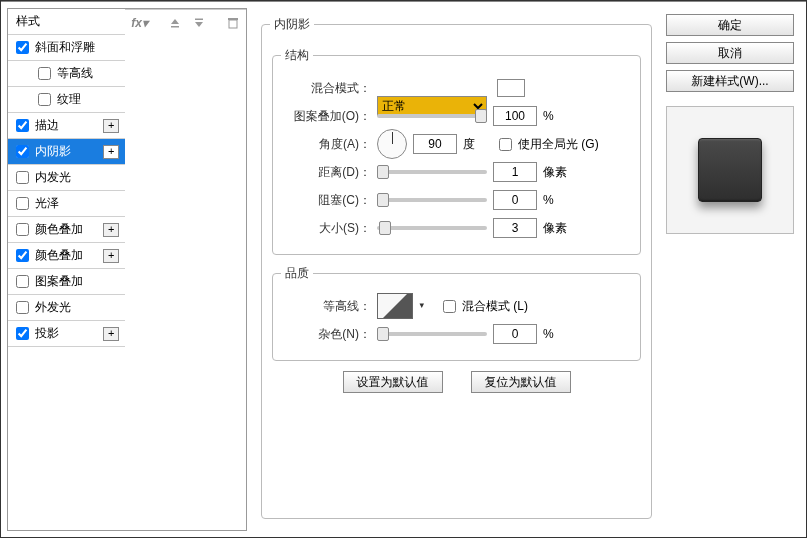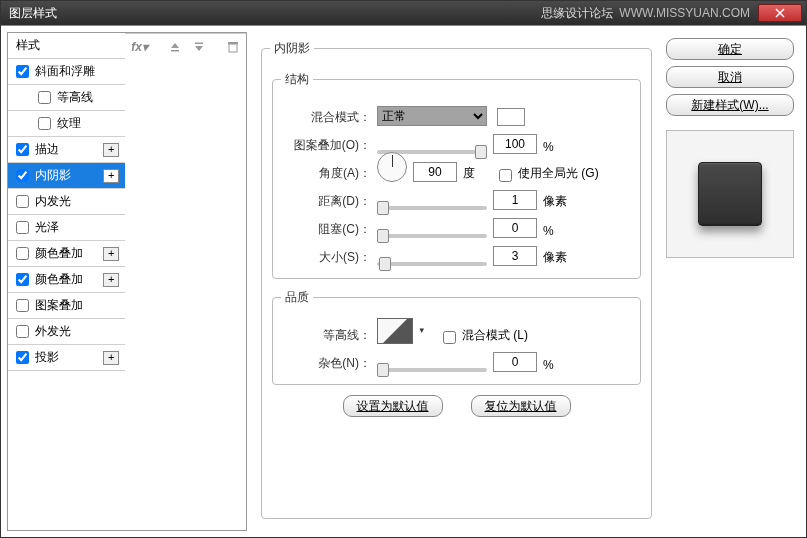--- a/index.html
+++ b/index.html
@@ -19,56 +19,44 @@
   .row input[type=checkbox] { margin-right: 6px; }
   .row .plus { position: absolute; right: 6px; width: 16px; height: 14px; border: 1px solid #888; background: #f0f0f0; display: flex; align-items: center; justify-content: center; font-size: 11px; line-height: 1; cursor: pointer; }
   .row.selected .plus { background: #fff; color: #000; }
   .footer { height: 26px; border-top: 1px solid #ccc; display: flex; align-items: center; padding: 0 6px; gap: 10px; color: #666; }
   .footer .sp { flex: 1; }
   .footer svg, .footer .fx { color: #888; }
   .center-panel { flex: 1; display: flex; flex-direction: column; padding: 4px 2px; }
   fieldset { border: 1px solid #bbb; border-radius: 4px; margin: 4px 6px 8px 6px; padding: 10px 8px 12px 8px; }
   legend { padding: 0 4px; color: #333; }
   .sub-fieldset { margin: 4px 2px 10px 2px; }
-  .form-row { display: flex; align-items: flex-end; height: 28px; gap: 6px; }
+  .form-row { display: flex; align-items: center; height: 28px; gap: 6px; }
   .form-label { width: 90px; text-align: right; color: #333; }
   .slider { flex: 0 0 110px; height: 4px; background: #c8c8c8; position: relative; border-radius: 2px; }
   .slider .thumb { position: absolute; top: -5px; width: 12px; height: 14px; background: #eaeaea; border: 1px solid #888; border-radius: 2px; }
   .num-input { width: 44px; height: 20px; border: 1px solid #888; text-align: center; background: #fff; }
   .unit { width: 30px; text-align: left; }
-  select.combo { width: 110px; height: 20px; border: 1px solid #888; background: #a3a3a3; margin-top: 36px; }
+  select.combo { width: 110px; height: 20px; border: 1px solid #888; background: #eab308; margin-top: 36px; }
   .color-swatch { width: 28px; height: 18px; border: 1px solid #888; background: #fff; margin-left: 4px; }
   .angle-dial { width: 30px; height: 30px; border: 1px solid #888; border-radius: 50%; position: relative; background: #fafafa; }
   .angle-dial::after { content: ""; position: absolute; left: 50%; top: 2px; width: 1px; height: 12px; background: #333; }
   .contour-swatch { width: 36px; height: 26px; border: 1px solid #666; background: linear-gradient(135deg, #f8f8f8 0%, #f8f8f8 49%, #555 51%, #555 100%); position: relative; }
   .contour-swatch::after { content: "▾"; position: absolute; right: -12px; top: 6px; font-size: 9px; color: #333; }
   .btn-row { display: flex; justify-content: center; gap: 28px; margin-top: 8px; }
-  .ps-btn { min-width: 100px; height: 22px; background: linear-gradient(#fff, #e4e4e4); border: 1px solid #888; border-radius: 9px; cursor: pointer; padding: 0 10px; text-decoration: underline; }
+  .ps-btn { min-width: 100px; height: 22px; background: linear-gradient(#fff, #e4e4e4); border: 1px solid #888; border-radius: 0; cursor: pointer; padding: 0 10px; }
   .right-panel { width: 134px; display: flex; flex-direction: column; align-items: stretch; padding: 6px 6px 0 0; gap: 6px; }
   .right-panel .ps-btn { width: 100%; height: 22px; }
   .preview-check { display: flex; align-items: center; justify-content: center; gap: 4px; margin-top: 4px; }
   .preview-box { margin-top: 8px; width: 128px; height: 128px; border: 1px solid #bbb; background: #f4f4f4; display: flex; align-items: center; justify-content: center; align-self: center; }
   .preview-cube { width: 64px; height: 64px; background: linear-gradient(#4a4a4a, #2e2e2e); border-radius: 4px; box-shadow: 0 6px 10px rgba(0,0,0,0.4), inset 0 1px 2px rgba(255,255,255,0.15), inset 0 -1px 2px rgba(0,0,0,0.4); border: 1px solid #222; }
 </style>
 </head>
 <body>
 
 <div class="window">
-  <div class="titlebar">
-    <span class="title">图层样式</span>
-    <div class="watermark">
-      <span>思缘设计论坛</span>
-      <span>WWW.MISSYUAN.COM</span>
-    </div>
-    <div class="close-btn">
-      <svg width="10" height="10" viewBox="0 0 10 10">
-          <path d="M1 1L9 9M9 1L1 9" stroke="#fff" stroke-width="1.5"></path>
-        </svg>
-    </div>
-  </div>
 
   <div class="content">
 
     <div class="left-panel">
       <div class="style-list">
         <div class="row">
             <span>样式</span>
           </div>
         <div id="style-items">
             <div class="row">

